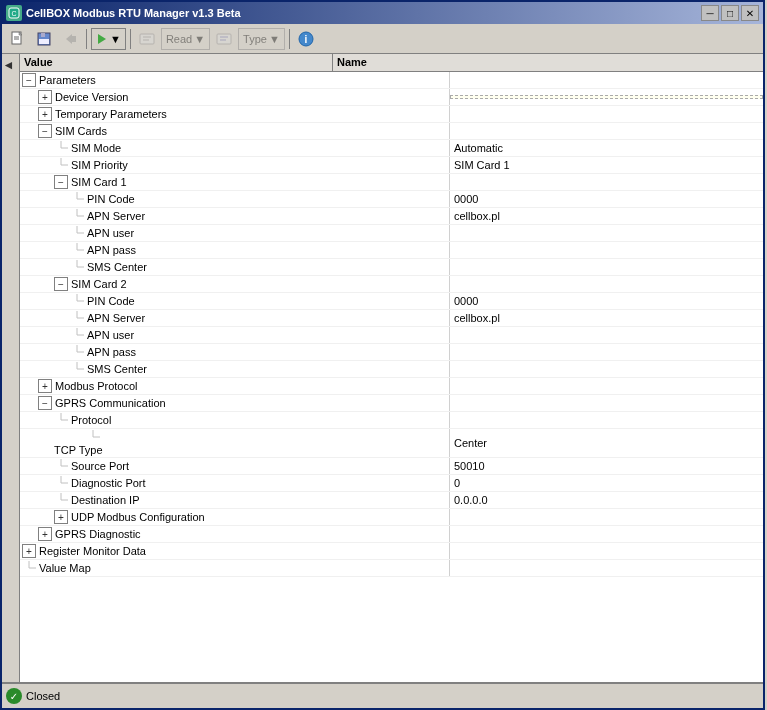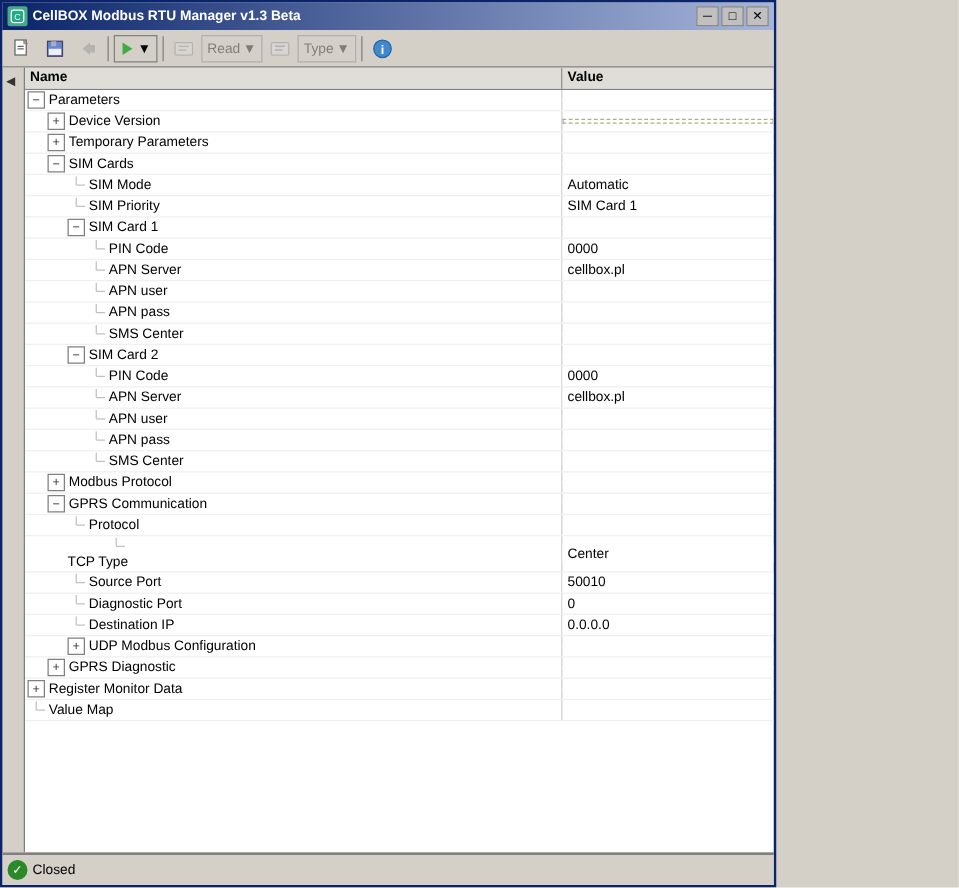--- a/index.html
+++ b/index.html
@@ -5,21 +5,21 @@
     * { box-sizing: border-box; margin: 0; padding: 0; }
     body {
       font-family: 'Tahoma', 'Arial', sans-serif;
       font-size: 11px;
       background: #d4d0c8;
       width: 767px;
       height: 710px;
       overflow: hidden;
     }
     .window {
-      width: 621px;
+      width: 765px;
       height: 710px;
       border: 2px solid #0a246a;
       background: #d4d0c8;
       display: flex;
       flex-direction: column;
     }
     .title-bar {
       background: linear-gradient(to right, #0a246a, #a6b5da);
       color: white;
       height: 22px;
@@ -317,25 +317,25 @@
 
   <div class="content-area">
 
     <div class="left-panel">
       <div class="conn-arrow">◄</div>
     </div>
 
     <div class="main-area">
 
       <div class="header-row">
+        <div class="header-cell">
+          <span>Value</span>
+        </div>
         <div class="header-cell" style="flex: 0 0 430px;">
           <span>Name</span>
-        </div>
-        <div class="header-cell">
-          <span>Value</span>
         </div>
       </div>
 
       <div class="tree-area" id="tree-container">
       <div class="tree-row">
             <div class="tree-cell-name">
               <span style="display: inline-flex; align-items: center; padding-left: 0px;">
                 <span class="expander">−</span>
                 <span class="node-label">Parameters</span>
               </span>

